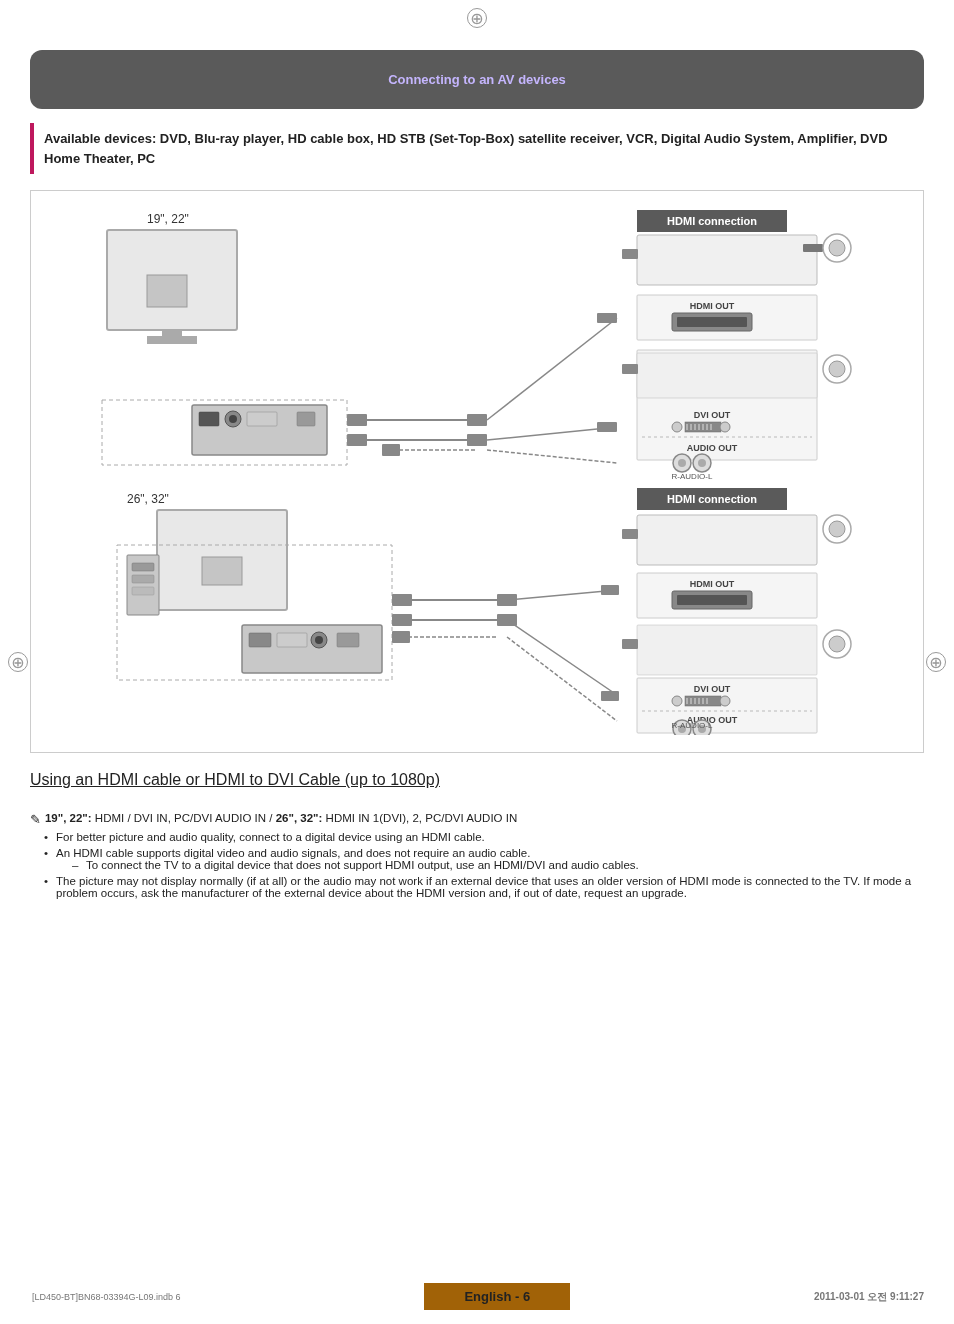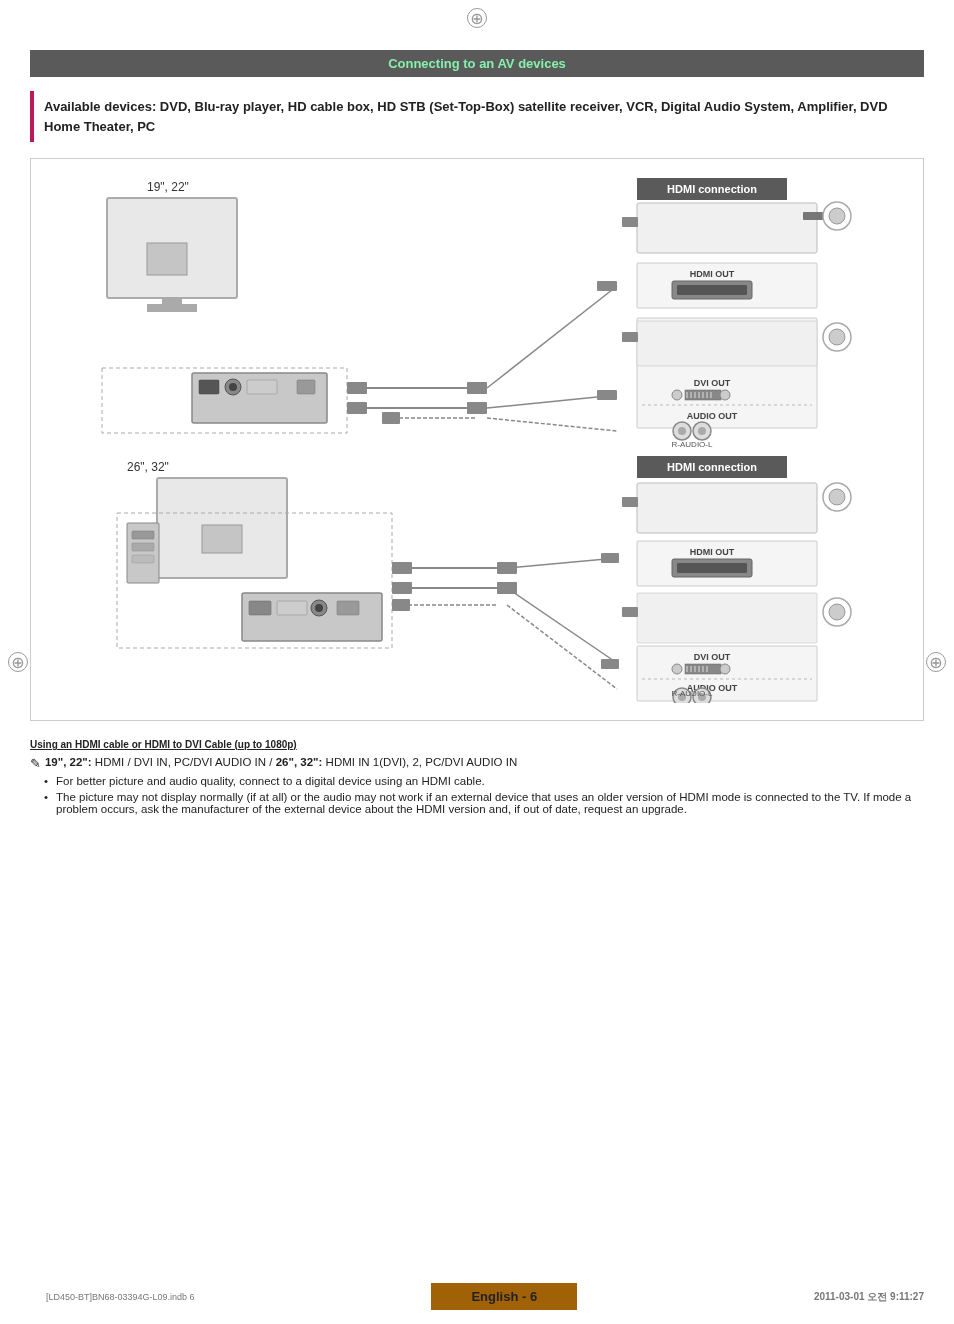--- a/index.html
+++ b/index.html
@@ -37,27 +37,28 @@
       color: #999;
     }
 
     .reg-top { top: 8px; left: 50%; transform: translateX(-50%); }
     .reg-left { top: 50%; left: 8px; transform: translateY(-50%); }
     .reg-right { top: 50%; right: 8px; transform: translateY(-50%); }
 
     
     .title-bar {
       background: #5a5a5a;
-      color: #86efac;
+      color: #c4b5fd;
       text-align: center;
-      padding: 6px 10px;
+      padding: 22px 10px;
       font-size: 13px;
       font-weight: bold;
       margin-bottom: 14px;
       margin-top: 30px;
+      border-radius: 12px;
     }
 
     
     .available-notice {
       border-left: 4px solid #be185d;
       padding: 6px 10px;
       font-size: 13px;
       font-weight: bold;
       margin-bottom: 16px;
       line-height: 1.5;
@@ -70,23 +71,23 @@
       margin-bottom: 18px;
       position: relative;
     }
 
     
     .bottom-text {
       margin-top: 8px;
     }
     .underline-heading {
       text-decoration: underline;
-      font-size: 10px;
-      font-weight: bold;
-      margin-bottom: 6px;
+      font-size: 16px;
+      font-weight: normal;
+      margin-bottom: 23px;
     }
     .note-line {
       font-size: 11.5px;
       margin-bottom: 4px;
       display: flex;
       gap: 4px;
     }
     .note-line .note-icon {
       font-size: 13px;
     }
@@ -119,21 +120,21 @@
       content: '–';
       position: absolute;
       left: 0;
     }
     .bold-text { font-weight: bold; }
 
     
     .footer {
       position: absolute;
       bottom: 14px;
-      left: 16px;
+      left: 2px;
       right: 0;
       display: flex;
       justify-content: space-between;
       align-items: center;
       padding: 0 30px;
     }
     .footer-left {
       font-size: 9px;
       color: #777;
     }
@@ -333,20 +334,25 @@
     <div class="note-line">
       <span class="note-icon">✎</span>
       <span>
         <span class="bold-text">19", 22":</span> HDMI / DVI IN, PC/DVI AUDIO IN /
         <span class="bold-text">26", 32":</span> HDMI IN 1(DVI), 2, PC/DVI AUDIO IN
       </span>
     </div>
 
     <ul class="bullet-list">
       <li>For better picture and audio quality, connect to a digital device using an HDMI cable.</li>
+      <li>An HDMI cable supports digital video and audio signals, and does not require an audio cable.
+        <ul class="bullet-sub">
+          <li>To connect the TV to a digital device that does not support HDMI output, use an HDMI/DVI and audio cables.</li>
+        </ul>
+      </li>
       <li>The picture may not display normally (if at all) or the audio may not work if an external device that uses an older version of HDMI mode is connected to the TV. If mode a problem occurs, ask the manufacturer of the external device about the HDMI version and, if out of date, request an upgrade.</li>
     </ul>
   </div>
 
   <div class="footer">
     <span class="footer-left">[LD450-BT]BN68-03394G-L09.indb   6</span>
     <span class="footer-center">English - 6</span>
     <span class="footer-right">2011-03-01   오전 9:11:27</span>
   </div>
 

